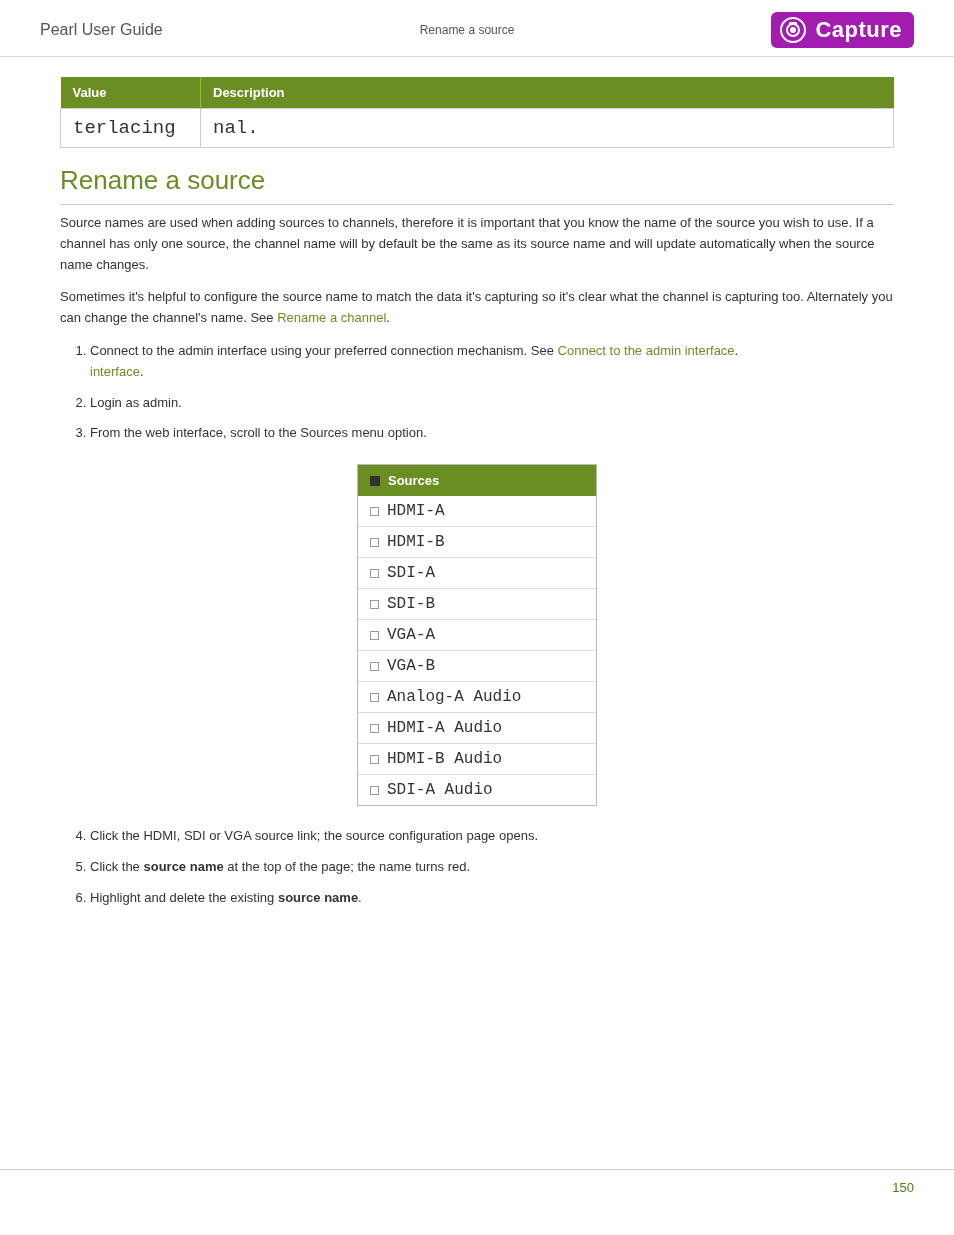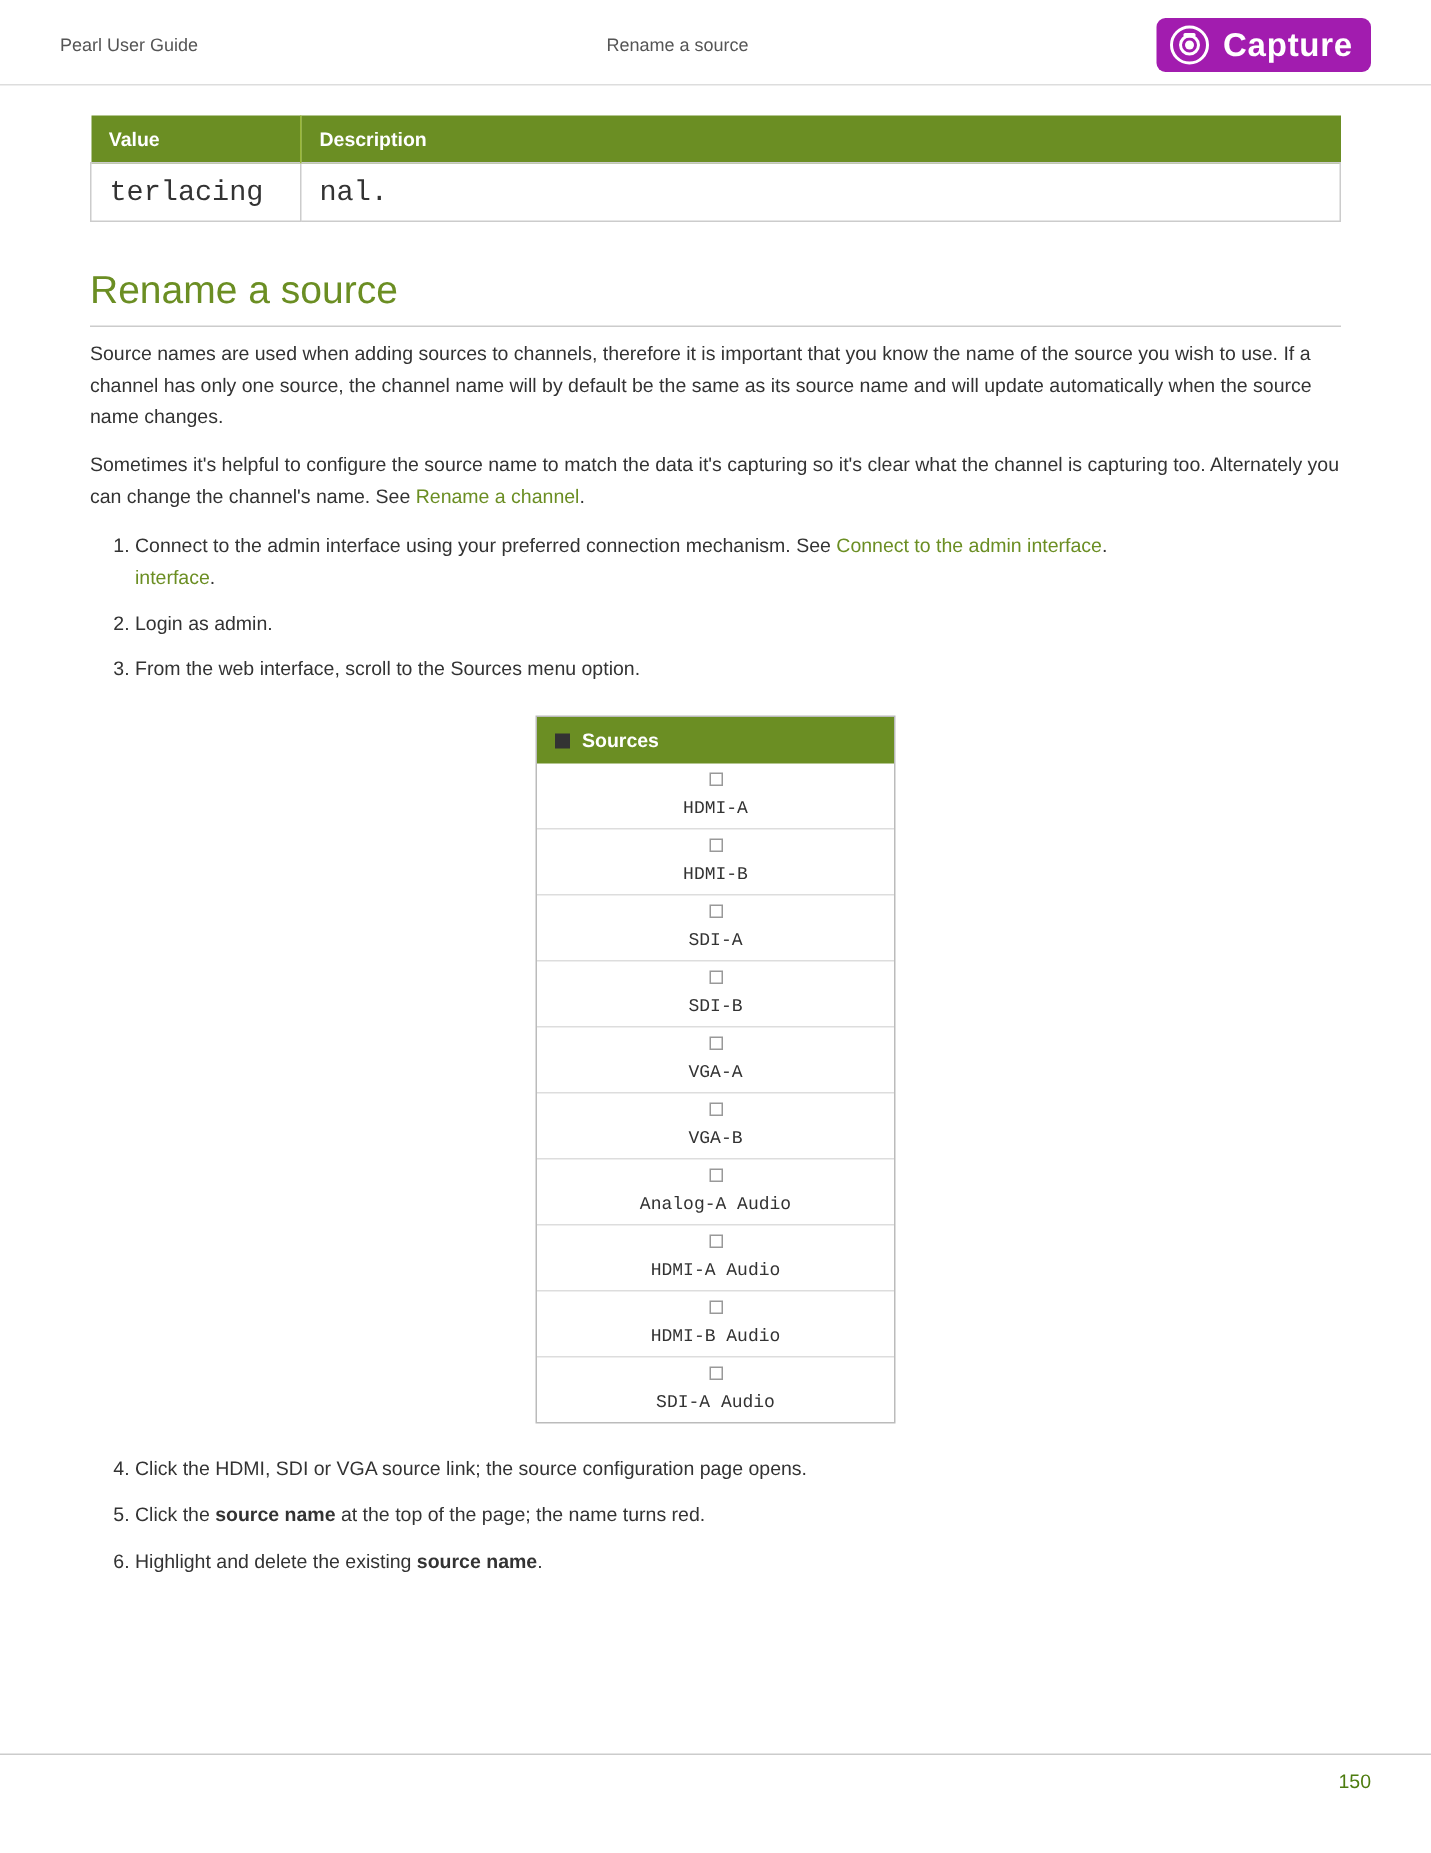--- a/index.html
+++ b/index.html
@@ -17,21 +17,21 @@
     
     .page-header {
       display: flex;
       justify-content: space-between;
       align-items: center;
       padding: 12px 40px 8px 40px;
       border-bottom: 1px solid #ddd;
     }
 
     .header-left {
-      font-size: 12px;
+      font-size: 16px;
       color: #555;
     }
 
     .header-center {
       font-size: 12px;
       color: #555;
     }
 
     .header-brand {
       display: flex;
@@ -57,21 +57,21 @@
 
     
     .main-content {
       padding: 20px 60px 40px 60px;
     }
 
     
     .data-table {
       width: 100%;
       border-collapse: collapse;
-      margin-bottom: 30px;
+      margin-bottom: 17px;
     }
 
     .data-table th {
       background: #6b8e23;
       color: #fff;
       text-align: left;
       padding: 8px 12px;
       font-size: 13px;
       font-weight: bold;
     }
@@ -157,27 +157,26 @@
     .sources-menu-header .menu-icon {
       width: 10px;
       height: 10px;
       background: #333;
       display: inline-block;
     }
 
     .sources-menu-item {
       border-bottom: 1px solid #ddd;
       padding: 6px 12px;
-      font-size: 12px;
+      font-size: 16px;
       font-family: 'Courier New', monospace;
       display: flex;
       align-items: center;
       gap: 8px;
       color: #333;
-      flex-direction: column;
     }
 
     .sources-menu-item:last-child {
       border-bottom: none;
     }
 
     .menu-item-icon {
       width: 9px;
       height: 9px;
       border: 1px solid #999;

